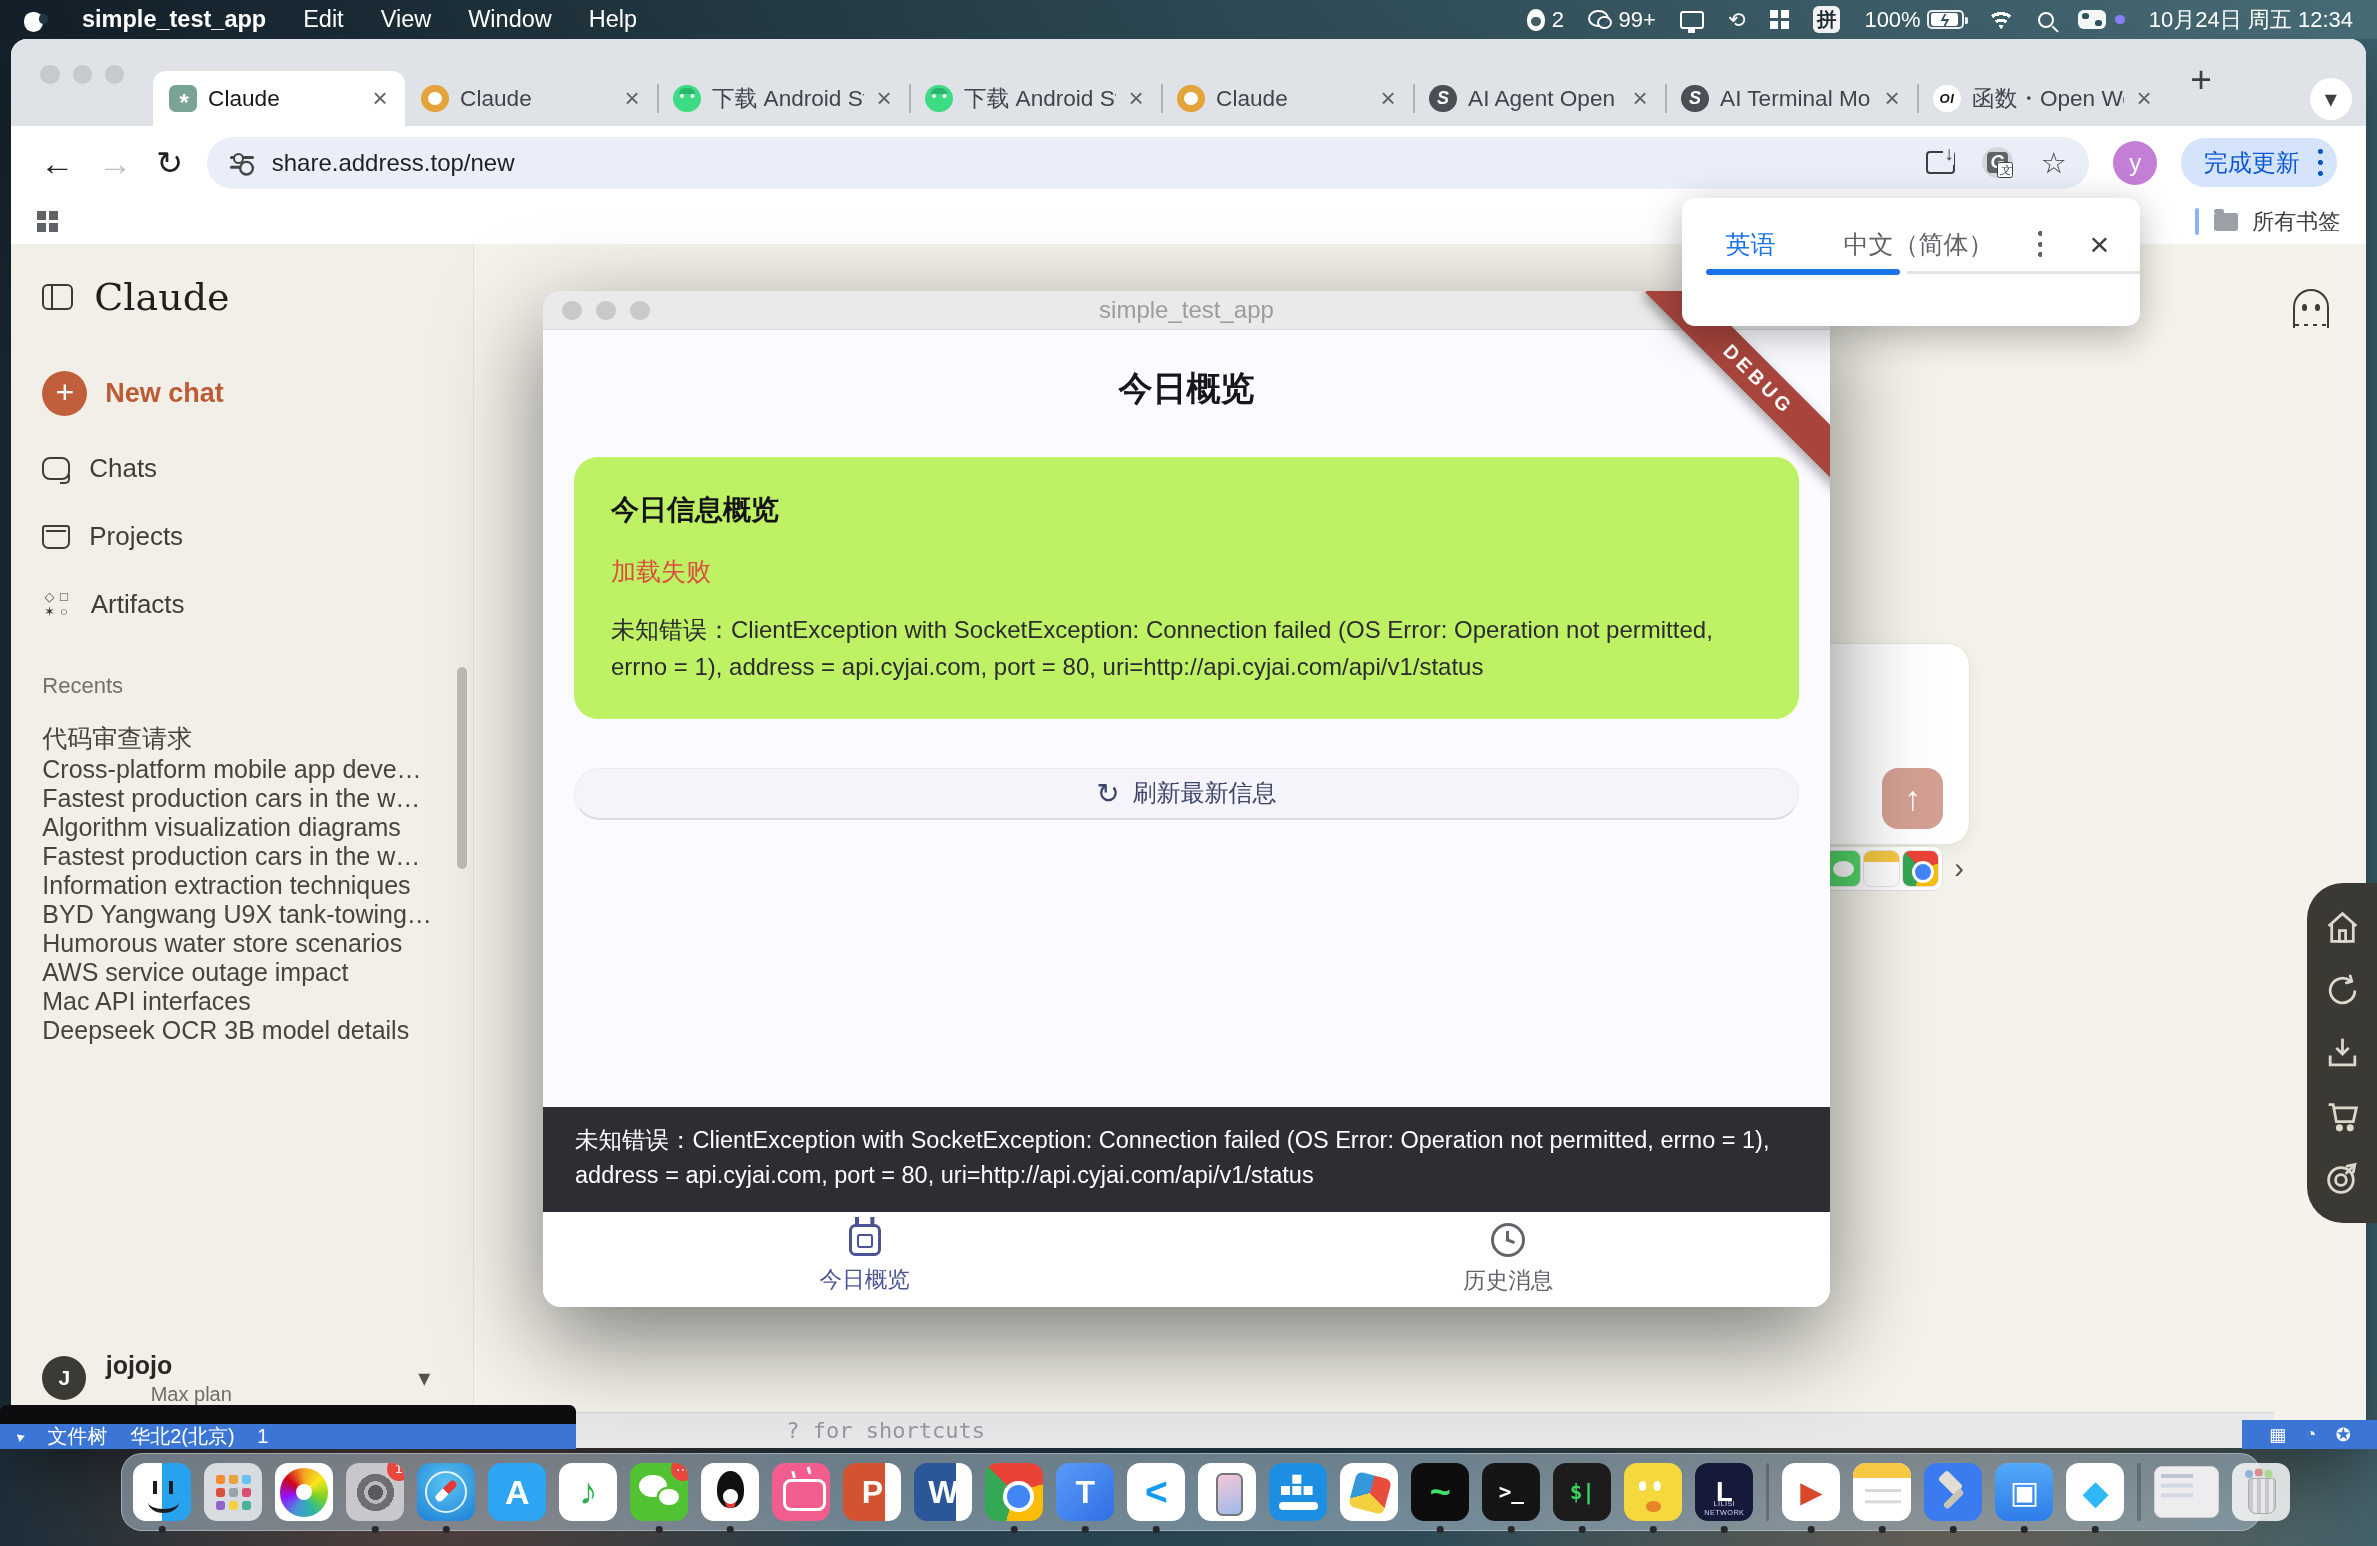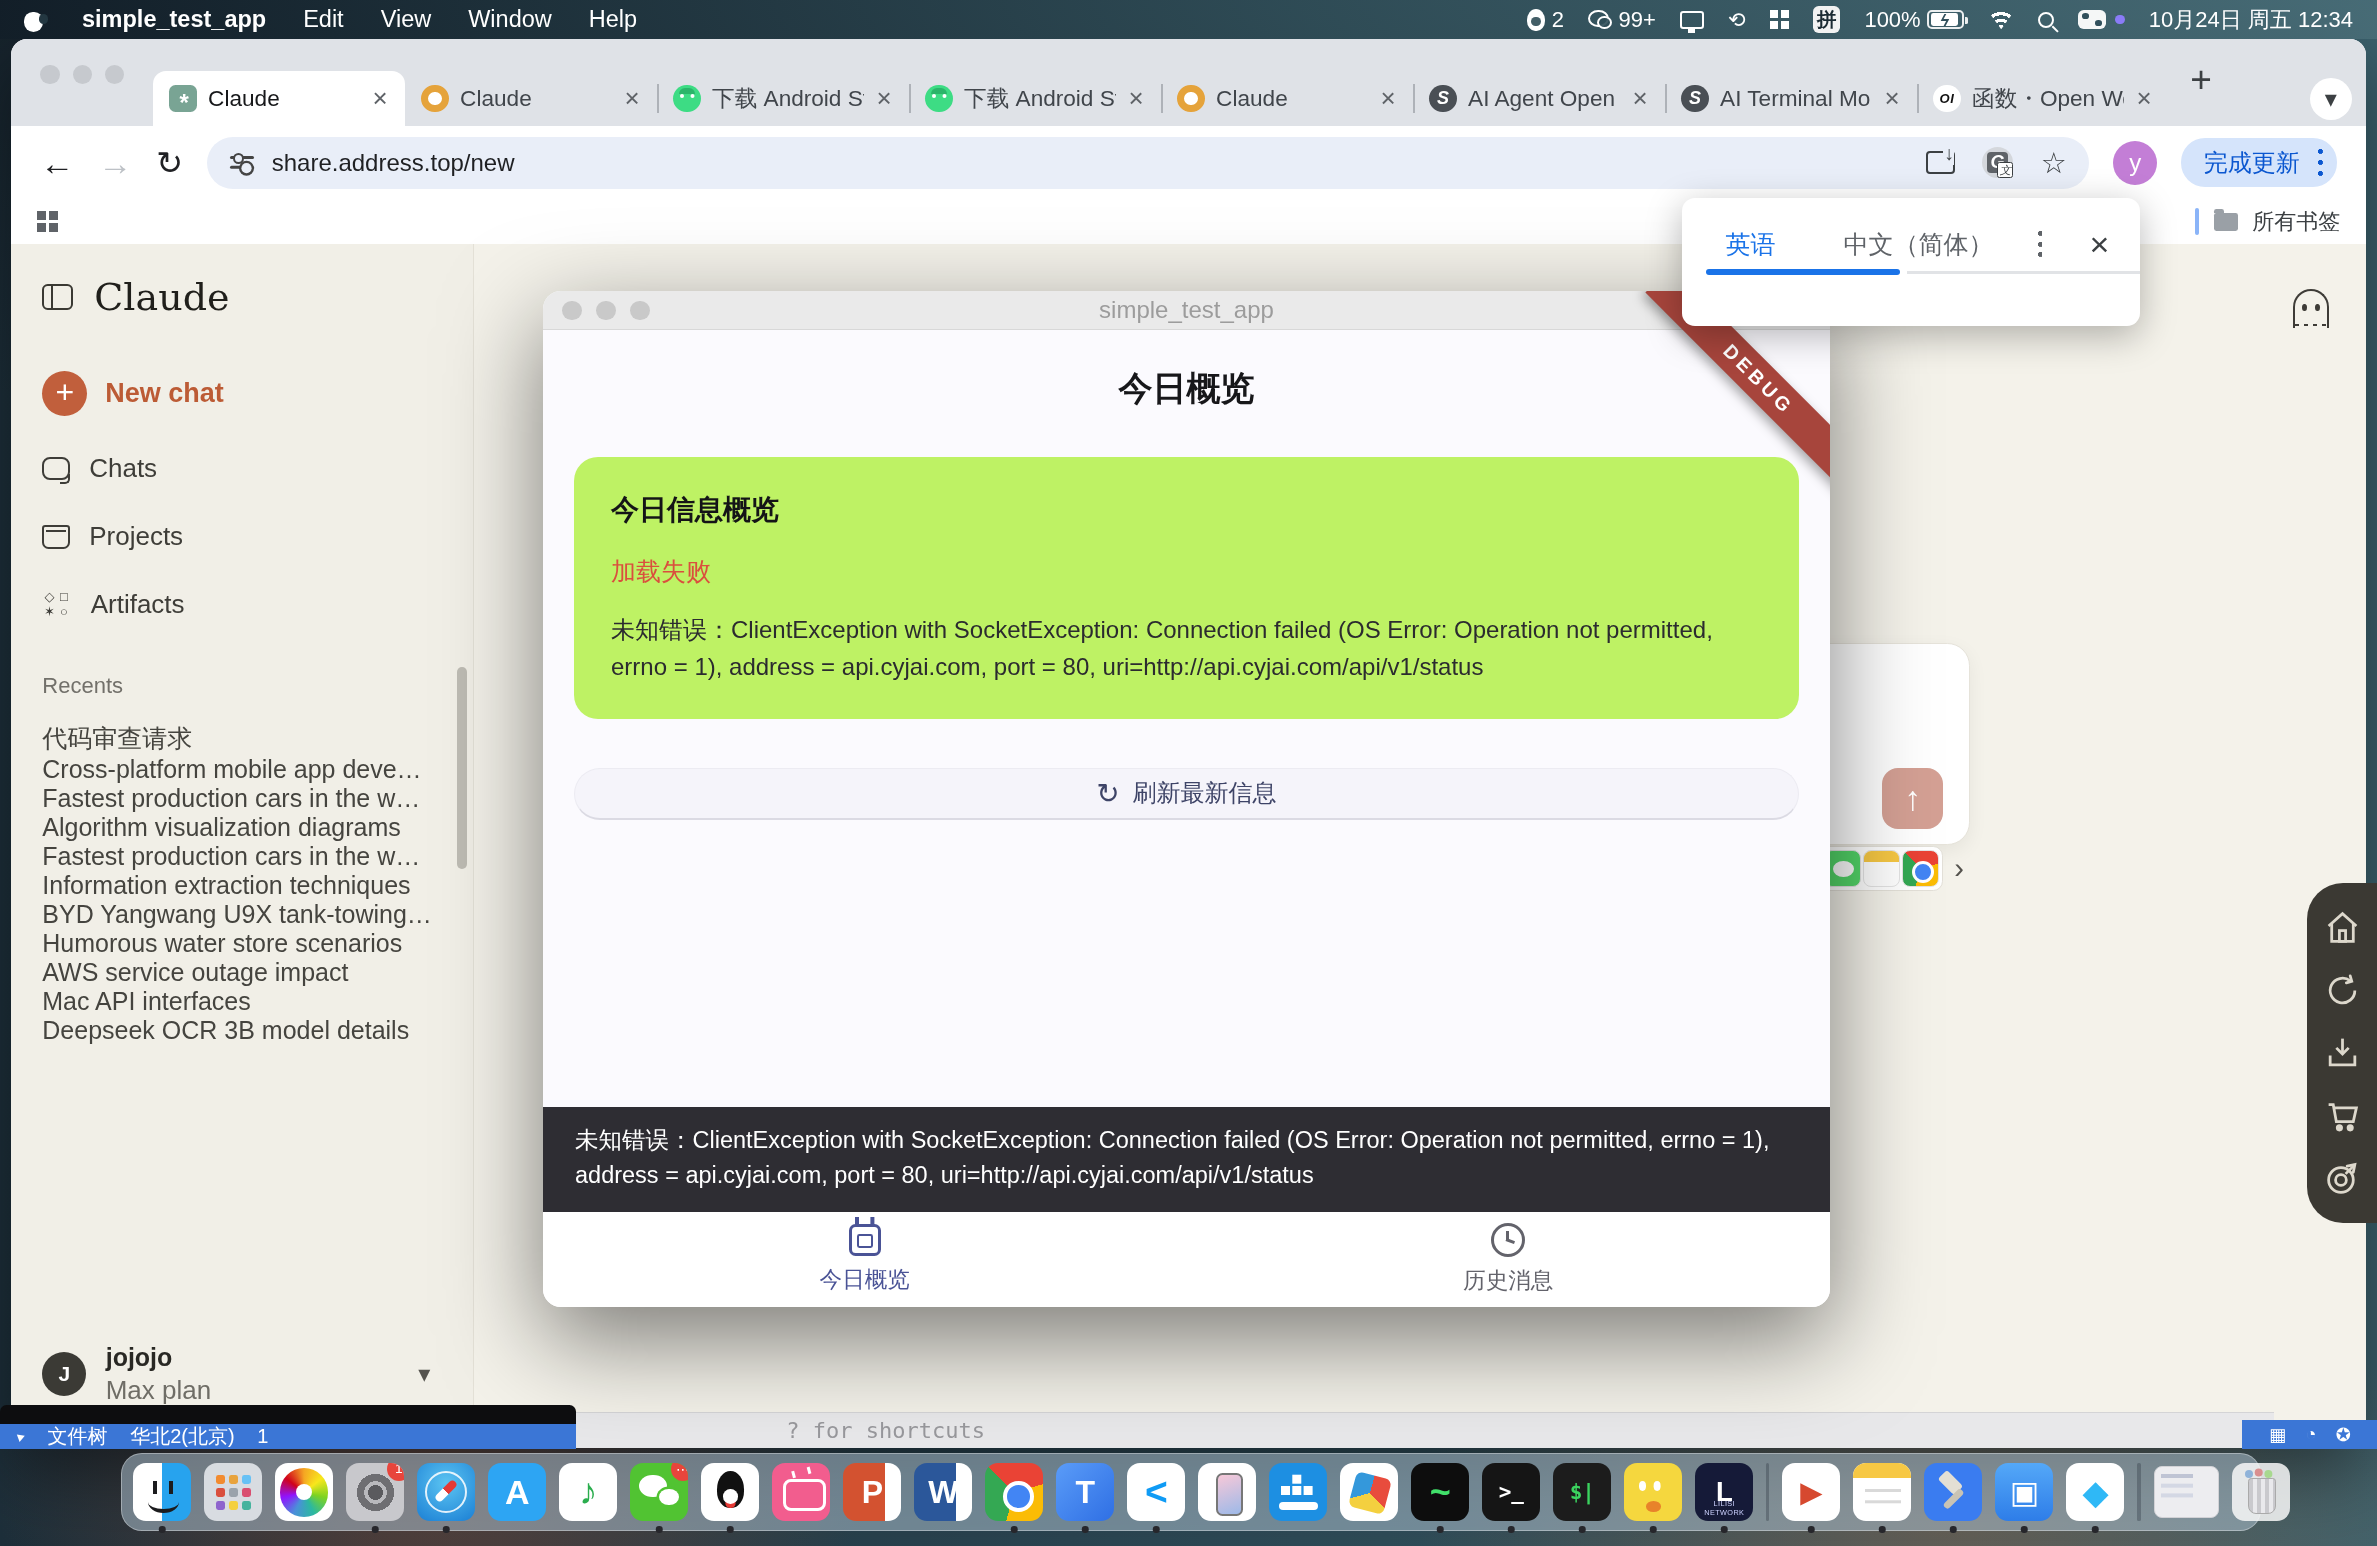--- a/index.html
+++ b/index.html
@@ -135,21 +135,21 @@
   .ic-box{width:27.5px;height:24px;border:2.4px solid #3E3D38;border-radius:3.2px 3.2px 6.5px 6.5px;position:relative;}
   .ic-box::before{content:"";position:absolute;left:1.6px;right:1.6px;top:3.2px;height:2.4px;background:#3E3D38;}
   .ic-shapes{width:29px;height:29px;display:grid;grid-template-columns:1fr 1fr;font-size:13px;color:#3E3D38;line-height:14.6px;text-align:center;}
   .recents-label{margin-top:53px;font-size:22px;color:#72706A;}
   .recents{list-style:none;margin-top:22.6px;display:flex;flex-direction:column;}
   .recents li{font-size:25px;color:#45443F;white-space:nowrap;overflow:hidden;max-width:388px;}
   .sb-scroll{position:absolute;right:6.5px;top:423px;width:9.7px;height:202px;border-radius:4.9px;background:#BDBBB3;}
   .user-row{position:absolute;left:31px;bottom:42px;display:flex;align-items:center;gap:19.4px;width:388px;}
   .user-avatar{width:44px;height:44px;border-radius:50%;background:#3B3A35;color:#fff;font-size:21px;font-weight:bold;display:flex;align-items:center;justify-content:center;}
   .user-name{font-size:25px;font-weight:bold;color:#292824;}
-  .user-plan{font-size:26px;color:#6F6D66;margin-top:3.2px;}
+  .user-plan{font-size:20px;color:#6F6D66;margin-top:3.2px;margin-left:45px;}
   .user-chevron{margin-left:auto;font-size:24px;color:#55534E;}
 
   .mainarea{flex:1;position:relative;}
   .ghost{position:absolute;right:37px;top:45px;width:36px;height:39px;border:2.4px solid #3E3C37;border-radius:18px 18px 0 0;border-bottom:none;}
   .ghost::before{content:"";position:absolute;left:6.5px;top:13px;width:4.9px;height:7.3px;border-radius:50%;background:#3E3C37;box-shadow:13px 0 0 #3E3C37;}
   .ghost::after{content:"";position:absolute;left:-2.4px;bottom:-2.4px;width:36px;height:6.5px;
      background:radial-gradient(circle at 4px 0,#3E3C37 0 2.4px,transparent 2.4px) 0 0/9px 6.5px repeat-x;}
   .chatcard{position:absolute;left:1289px;top:399px;width:207px;height:202px;background:#fff;border:1.6px solid #E6E3DA;border-radius:22.6px;box-shadow:0 6.5px 19.4px rgba(0,0,0,.06);}
   .cc-chevron{position:absolute;left:27.5px;bottom:53px;font-size:27.5px;color:#8a8a85;}
   .send-btn{position:absolute;right:26px;bottom:14.6px;width:61px;height:61px;border-radius:16px;background:#D4A094;color:#fff;font-size:34px;display:flex;align-items:center;justify-content:center;}

